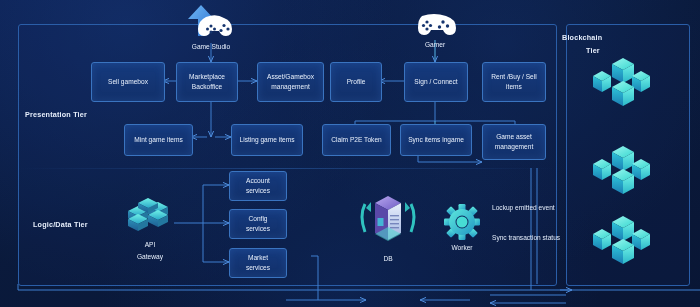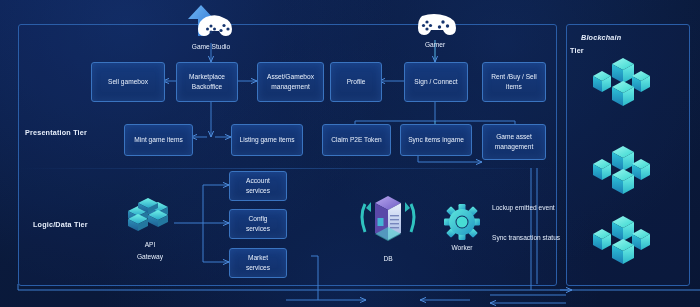--- a/index.html
+++ b/index.html
@@ -41,24 +41,24 @@
 <body>
 
 <div id="stage">
 
   <div class="panel" style="left:18px;top:24px;width:537px;height:260px;"></div>
   <div class="panel" style="left:566px;top:24px;width:122px;height:260px;"></div>
 
   <div style="position:absolute;left:18px;top:168px;width:537px;height:1px;
               background:linear-gradient(90deg,rgba(42,94,168,0),rgba(42,94,168,.55),rgba(42,94,168,0));"></div>
 
-  <div class="tierlabel" style="left:25px;top:128px;">Presentation Tier</div>
+  <div class="tierlabel" style="left:25px;top:110px;">Presentation Tier</div>
   <div class="tierlabel" style="left:33px;top:220px;">Logic/Data Tier</div>
-  <div class="tierlabel" style="left:581px;top:33px;font-style:italic;">Blockchain</div>
-  <div class="tierlabel" style="left:570px;top:46px;">Tier</div>
+  <div class="tierlabel" style="left:562px;top:33px;">Blockchain</div>
+  <div class="tierlabel" style="left:586px;top:46px;">Tier</div>
 
   <svg class="wires">
     <defs>
       <marker id="ar" markerWidth="7" markerHeight="7" refX="6" refY="3" orient="auto" markerUnits="userSpaceOnUse">
         <path d="M0,0.4 L6,3 L0,5.6" fill="none" stroke="#4f8ddd" stroke-width="1"></path>
       </marker>
       <marker id="arl" markerWidth="7" markerHeight="7" refX="6" refY="3" orient="auto" markerUnits="userSpaceOnUse">
         <path d="M0,0.4 L6,3 L0,5.6" fill="none" stroke="#4f8ddd" stroke-width="1"></path>
       </marker>
     </defs>

